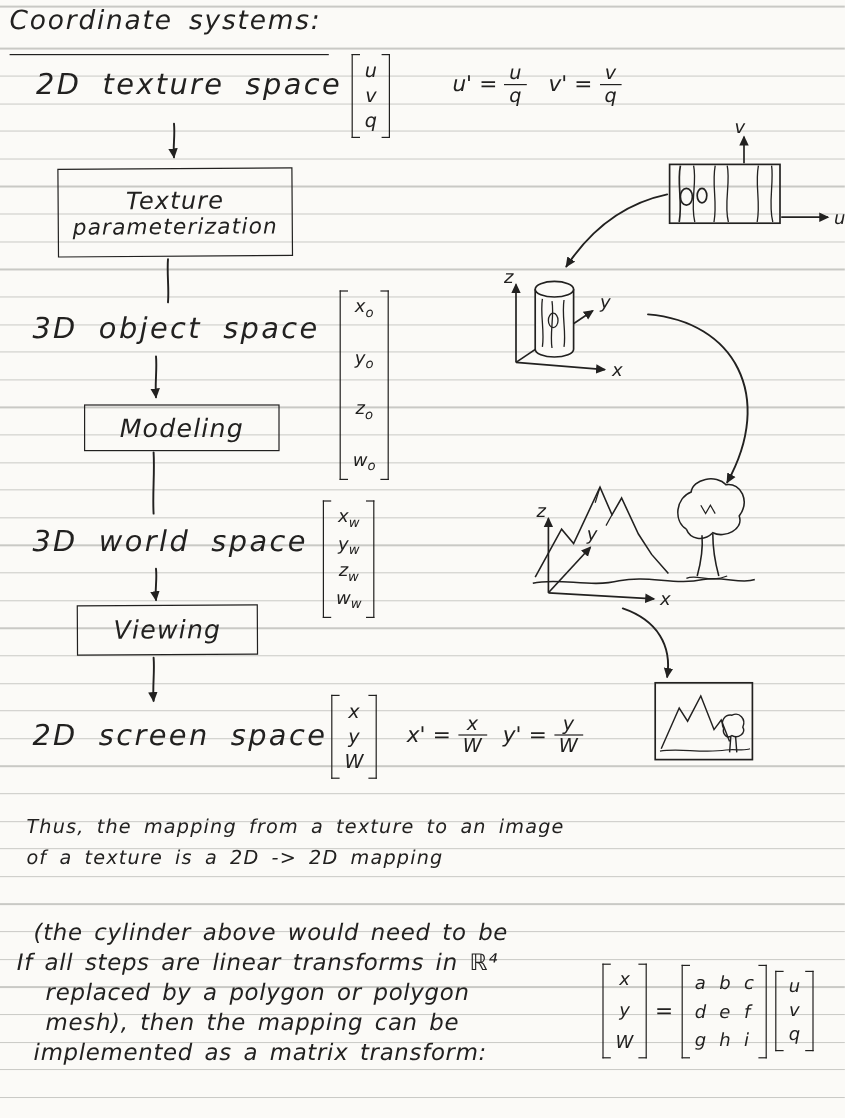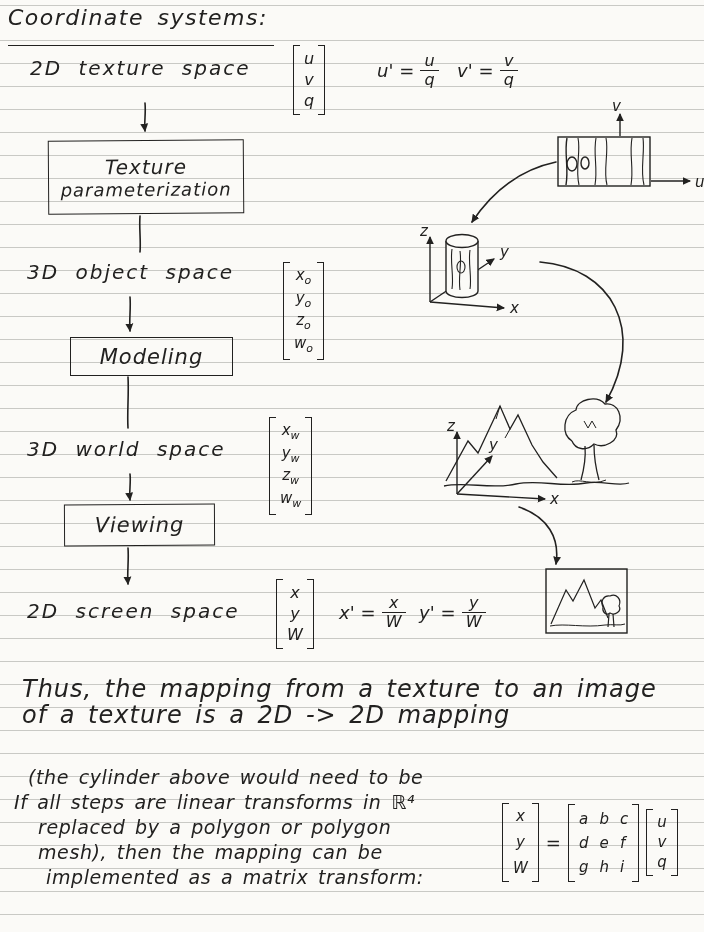--- a/index.html
+++ b/index.html
@@ -14,21 +14,21 @@
     font-family:"DejaVu Sans", sans-serif;
   }
   .page { position:relative; width:704px; height:932px; }
   .art { position:absolute; left:0; top:0; pointer-events:none; }
   .title {
     position:absolute; left:8px; top:5px;
     font-size:22px; font-style:italic; letter-spacing:1.5px; word-spacing:5px;
     border-bottom:1.7px solid #222120; padding:0 6px 15px 0; white-space:nowrap;
   }
   .stage-label {
-    position:absolute; font-size:20px; font-style:italic;
+    position:absolute; font-size:24px; font-style:italic;
     letter-spacing:2px; word-spacing:8px; white-space:nowrap;
   }
   .vec, .mtx { position:relative; font-style:italic; }
   .vec {
     display:inline-flex; flex-direction:column; align-items:center;
     padding:4px 11px; font-size:16px; line-height:1.3;
   }
   .vec.abs { position:absolute; }
   .vec::before, .mtx::before {
     content:""; position:absolute; left:0; top:0; bottom:0; width:6px;
@@ -50,21 +50,21 @@
   .flowbox {
     position:absolute; border:1.7px solid #222120;
     display:flex; flex-direction:column; align-items:center; justify-content:center;
     font-style:italic; letter-spacing:1px; text-align:center;
   }
   .flowbox .l1 { font-size:20px;text-align:right; }
   .flowbox .l2 { font-size:18px; }
   .flowbox.single { font-size:21px; }
   .note { position:absolute; font-style:italic; }
   .note .note-line { white-space:nowrap; }
-  .note-1 { font-size:24px; letter-spacing:1px; word-spacing:4px; line-height:26px; }
+  .note-1 { font-size:16px; letter-spacing:1px; word-spacing:4px; line-height:26px; }
   .note-2 { font-size:19px; letter-spacing:0.6px; word-spacing:3px; line-height:25px; }
   .mtxeq { position:absolute; display:flex; align-items:center; gap:7px; }
   .mtx {
     display:grid; grid-template-columns:repeat(3,auto);
     column-gap:11px; row-gap:6px; padding:6px 11px; font-size:15px;
   }
   .eqsign { font-size:18px; font-style:italic; }
   .axis-label { font:italic 15px "DejaVu Sans", sans-serif; fill:#222120; stroke:none; }
 </style>
 </head>
@@ -182,21 +182,21 @@
       <span class="den">q</span>
     </span>
   </div>
 
   <div class="flowbox" style="left:48px; top:140px; width:196px; height:74px; transform:rotate(-0.4deg);">
     <div class="l1">Texture</div>
     <div class="l2">parameterization</div>
   </div>
 
   <div class="stage-label" style="left:27px; top:260px;">3D object space</div>
-  <div class="vec abs vec-sm" style="left:283px; top:262px;">
+  <div class="vec abs vec-sm" style="left:283px; top:242px;gap:20px;">
     <span class="vrow"><span>x</span><sub class="vsub">o</sub></span>
     <span class="vrow"><span>y</span><sub class="vsub">o</sub></span>
     <span class="vrow"><span>z</span><sub class="vsub">o</sub></span>
     <span class="vrow"><span>w</span><sub class="vsub">o</sub></span>
   </div>
 
   <div class="flowbox single" style="left:70px; top:337px; width:163px; height:39px;">Modeling</div>
 
   <div class="stage-label" style="left:27px; top:437px;">3D world space</div>
   <div class="vec abs vec-sm" style="left:269px; top:417px;">
@@ -234,21 +234,21 @@
   <div class="note note-1" style="left:22px; top:676px;">
     <div class="note-line">Thus, the mapping from a texture to an image</div>
     <div class="note-line">of a texture is a 2D -&gt; 2D mapping</div>
   </div>
 
   <div class="note note-2" style="left:14px; top:765px;">
     <div class="note-line" style="margin-left:14px;">(the cylinder above would need to be</div>
     <div class="note-line">If all steps are linear transforms in ℝ⁴</div>
     <div class="note-line" style="margin-left:24px;">replaced by a polygon or polygon</div>
     <div class="note-line" style="margin-left:24px;">mesh), then the mapping can be</div>
-    <div class="note-line" style="margin-left:32px;">implemented as a matrix transform:</div>
+    <div class="note-line" style="margin-left:14px;">implemented as a matrix transform:</div>
   </div>
 
   <div class="mtxeq" style="left:502px; top:803px;">
     <div class="vec vec-sm" style="row-gap:6px;">
       <span class="vrow">x</span>
       <span class="vrow">y</span>
       <span class="vrow">W</span>
     </div>
     <span class="eqsign">=</span>
     <div class="mtx">

